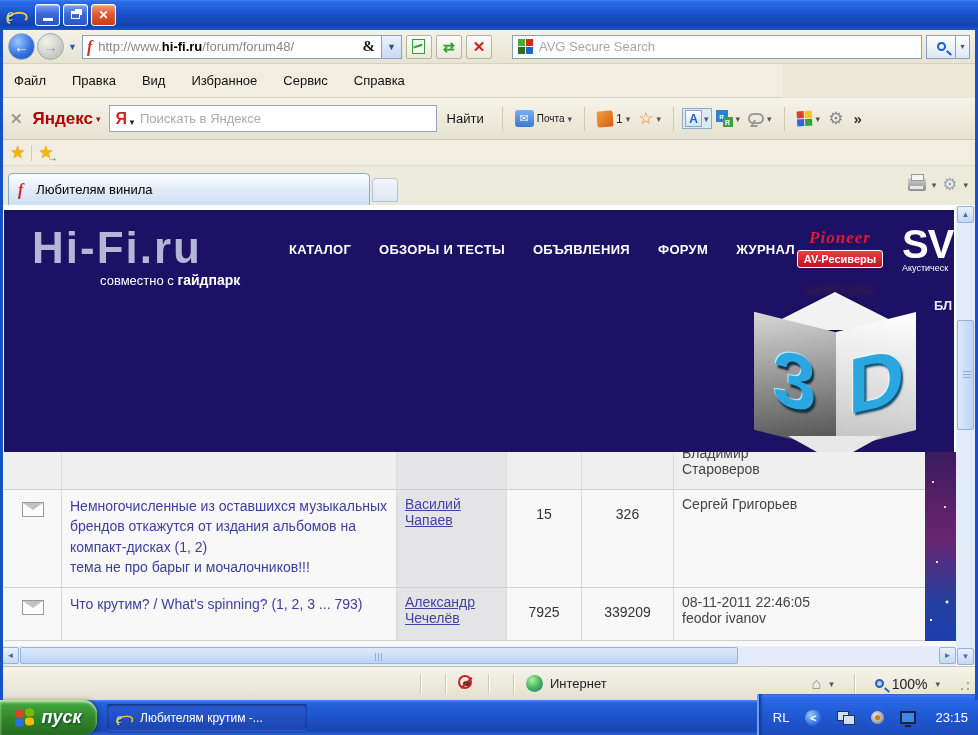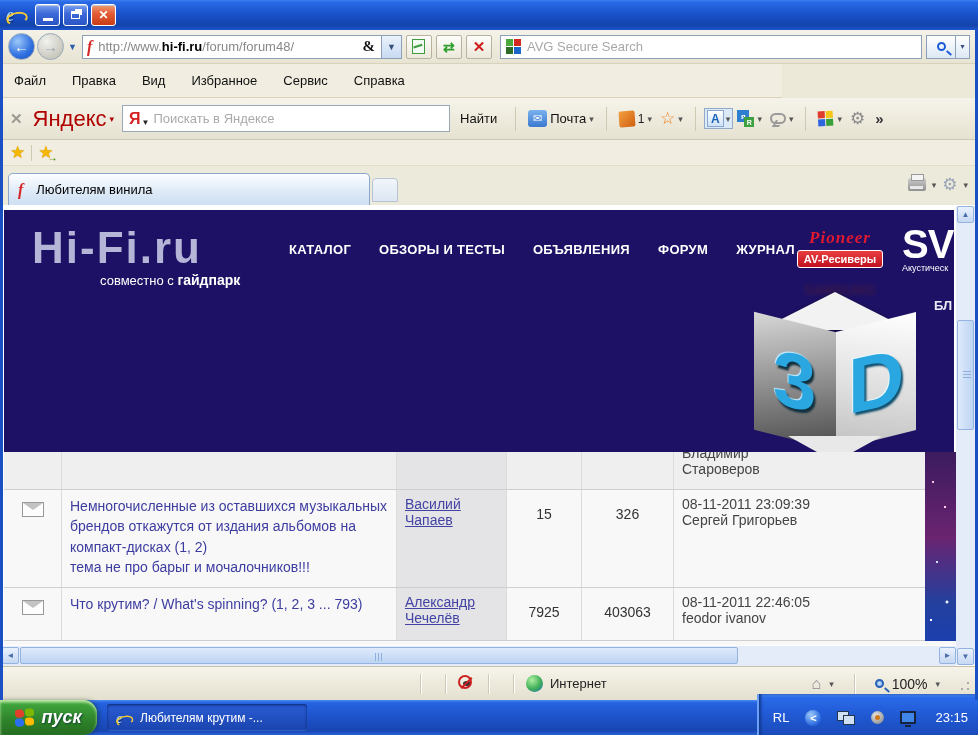--- a/index.html
+++ b/index.html
@@ -40,21 +40,21 @@
   .url b { color:#000; }
   .amp { margin-left:auto; font:bold 15px "Liberation Serif",serif; color:#111; padding-right:2px; }
   .addr-drop { width:20px; height:24px; border:1px solid #8ca0b8; border-left:none; background:linear-gradient(180deg,#eaf2fc,#c8daf2);
     display:flex; align-items:center; justify-content:center; font-size:9px; color:#35507a; }
   .sq-btn { width:26px; height:24px; margin-left:4px; border:1px solid #b8b2a0; border-radius:2px; background:linear-gradient(180deg,#fdfdfa,#ece8da);
     display:flex; align-items:center; justify-content:center; }
   .compat-glyph { width:13px; height:15px; border:1px solid #3f9a3f; background:#f2faf2; position:relative; }
   .compat-glyph::after { content:""; position:absolute; left:1px; top:5px; width:9px; height:4px; border-top:2px solid #3f9a3f; transform:rotate(-18deg); }
   .refresh-glyph { color:#2f9e2f; font-weight:bold; font-size:14px; }
   .stop-glyph { color:#cc2020; font-weight:bold; font-size:15px; }
-  .avg-box { flex:1; height:24px; margin-left:8px; background:#fff; border:1px solid #8ca0b8; display:flex; align-items:center; padding:0 5px; }
+  .avg-box { flex:1; height:24px; margin-left:20px; background:#fff; border:1px solid #8ca0b8; display:flex; align-items:center; padding:0 5px; }
   .avg-logo { width:15px; height:15px; transform:rotate(0deg); display:grid; grid-template-columns:7px 7px; grid-template-rows:7px 7px; gap:1px; margin-right:6px; }
   .avg-logo i:nth-child(1){background:#4aa83c;} .avg-logo i:nth-child(2){background:#d2281e;}
   .avg-logo i:nth-child(3){background:#2c6e28;} .avg-logo i:nth-child(4){background:#1b66c9;}
   .avg-box input { border:none; outline:none; flex:1; font-size:13px; color:#333; background:transparent; }
   .avg-box input::placeholder { color:#a8a8a8; }
   .search-btn { width:30px; height:24px; margin-left:4px; border:1px solid #8ca0b8; background:linear-gradient(180deg,#fff,#dde8f5);
     display:flex; align-items:center; justify-content:center; }
   .mag { width:9px; height:9px; border:2px solid #1b5cd8; border-radius:50%; position:relative; }
   .mag::after { content:""; position:absolute; left:7px; top:8px; width:6px; height:2px; background:#1b5cd8; transform:rotate(40deg); }
   .mini-drop { width:14px; height:24px; border:1px solid #8ca0b8; border-left:none; background:linear-gradient(180deg,#fff,#dde8f5);
@@ -62,31 +62,31 @@
 
   
   .menu-row { left:0; top:64px; width:782px; height:34px; background:#f1eee1; border-bottom:1px solid #d8d2bd;
     display:flex; align-items:center; padding:0 14px; gap:26px; }
   .menu-item { font-size:13px; color:#111; }
 
   
   .yx-row { left:0; top:98px; width:978px; height:42px; background:linear-gradient(180deg,#f6f4ea,#e6e2d1);
     border-bottom:1px solid #cfc8b2; display:flex; align-items:center; padding:0 10px; }
   .yx-close { color:#9a9a92; font-size:15px; font-weight:bold; margin-right:10px; }
-  .yx-brand { font-size:22px; font-weight:normal; color:#b00000; }
+  .yx-brand { font-size:17px; font-weight:bold; color:#b00000; }
   .yx-caret { font-size:9px; color:#b00000; margin:0 8px 0 3px; }
   .yx-field { width:328px; height:27px; background:#fff; border:1px solid #98a8b8; display:flex; align-items:center; padding:0 6px; }
   .yx-ya { color:#d42020; font-weight:bold; font-size:16px; }
   .yx-ya-caret { font-size:8px; color:#222; margin:8px 4px 0 1px; }
   .yx-field input { border:none; outline:none; flex:1; font-size:13px; background:transparent; }
   .yx-field input::placeholder { color:#aaa; }
   .yx-find { font-size:13px; color:#111; margin:0 10px; }
   .yx-sep { width:1px; height:24px; background:#cfc8b2; margin:0 8px; }
   .yx-item { display:flex; align-items:center; gap:3px; margin:0 4px; }
-  .yx-item .lbl { font-size:13px; color:#111; }
+  .yx-item .lbl { font-size:10px; color:#111; }
   .caret9 { font-size:9px; color:#555; }
   .mail-ic { width:19px; height:17px; background:linear-gradient(180deg,#7ab2ef,#3a78d0); border-radius:3px; color:#fff;
     font-size:11px; display:flex; align-items:center; justify-content:center; }
   .doc-ic { width:16px; height:16px; background:linear-gradient(135deg,#f5a040,#cf5f10); border-radius:2px; transform:rotate(-4deg); }
   .badge { font-size:12px; color:#222; }
   .star-ic { color:#f08020; font-size:17px; }
   .spell-wrap { border:1px solid #92aac8; background:#dce9f8; padding:1px 2px; display:flex; align-items:center; gap:2px; }
   .spell-ic { width:17px; height:17px; background:linear-gradient(180deg,#ffffff,#cfe2f6); border:1px solid #86a7cf;
     color:#1a62b8; font-weight:bold; font-size:12px; display:flex; align-items:center; justify-content:center; }
   .tr-ic { width:17px; height:17px; position:relative; }
@@ -438,35 +438,34 @@
           <span class="env"></span>
         </span>
       <span class="fcell c-topic">
         <div class="topic-link">Немногочисленные из оставшихся музыкальных брендов откажутся от издания альбомов на компакт-дисках (1, 2)</div>
         <div class="topic-note">тема не про барыг и мочалочников!!!</div>
       </span>
       <span class="fcell c-author"><span>Василий Чапаев</span></span>
       <span class="fcell c-replies">15</span>
       <span class="fcell c-views">326</span>
       <span class="fcell c-last">
-        <div>08-11-2011 23:09:39</div>
         <div>Сергей Григорьев</div>
       </span>
     </div>
 
     <div class="frow row-c">
       <span class="fcell c-icon">
           <span class="env"></span>
         </span>
       <span class="fcell c-topic">
         <div class="topic-link">Что крутим? / What's spinning? (1, 2, 3 ... 793)</div>
       </span>
       <span class="fcell c-author"><span>Александр Чечелёв</span></span>
       <span class="fcell c-replies">7925</span>
-      <span class="fcell c-views">403063</span>
+      <span class="fcell c-views">339209</span>
       <span class="fcell c-last">
         <div>08-11-2011 22:46:05</div>
         <div>feodor ivanov</div>
       </span>
     </div>
 
     <div class="sparkle"></div>
   </div>
 
   <div class="vscroll">

